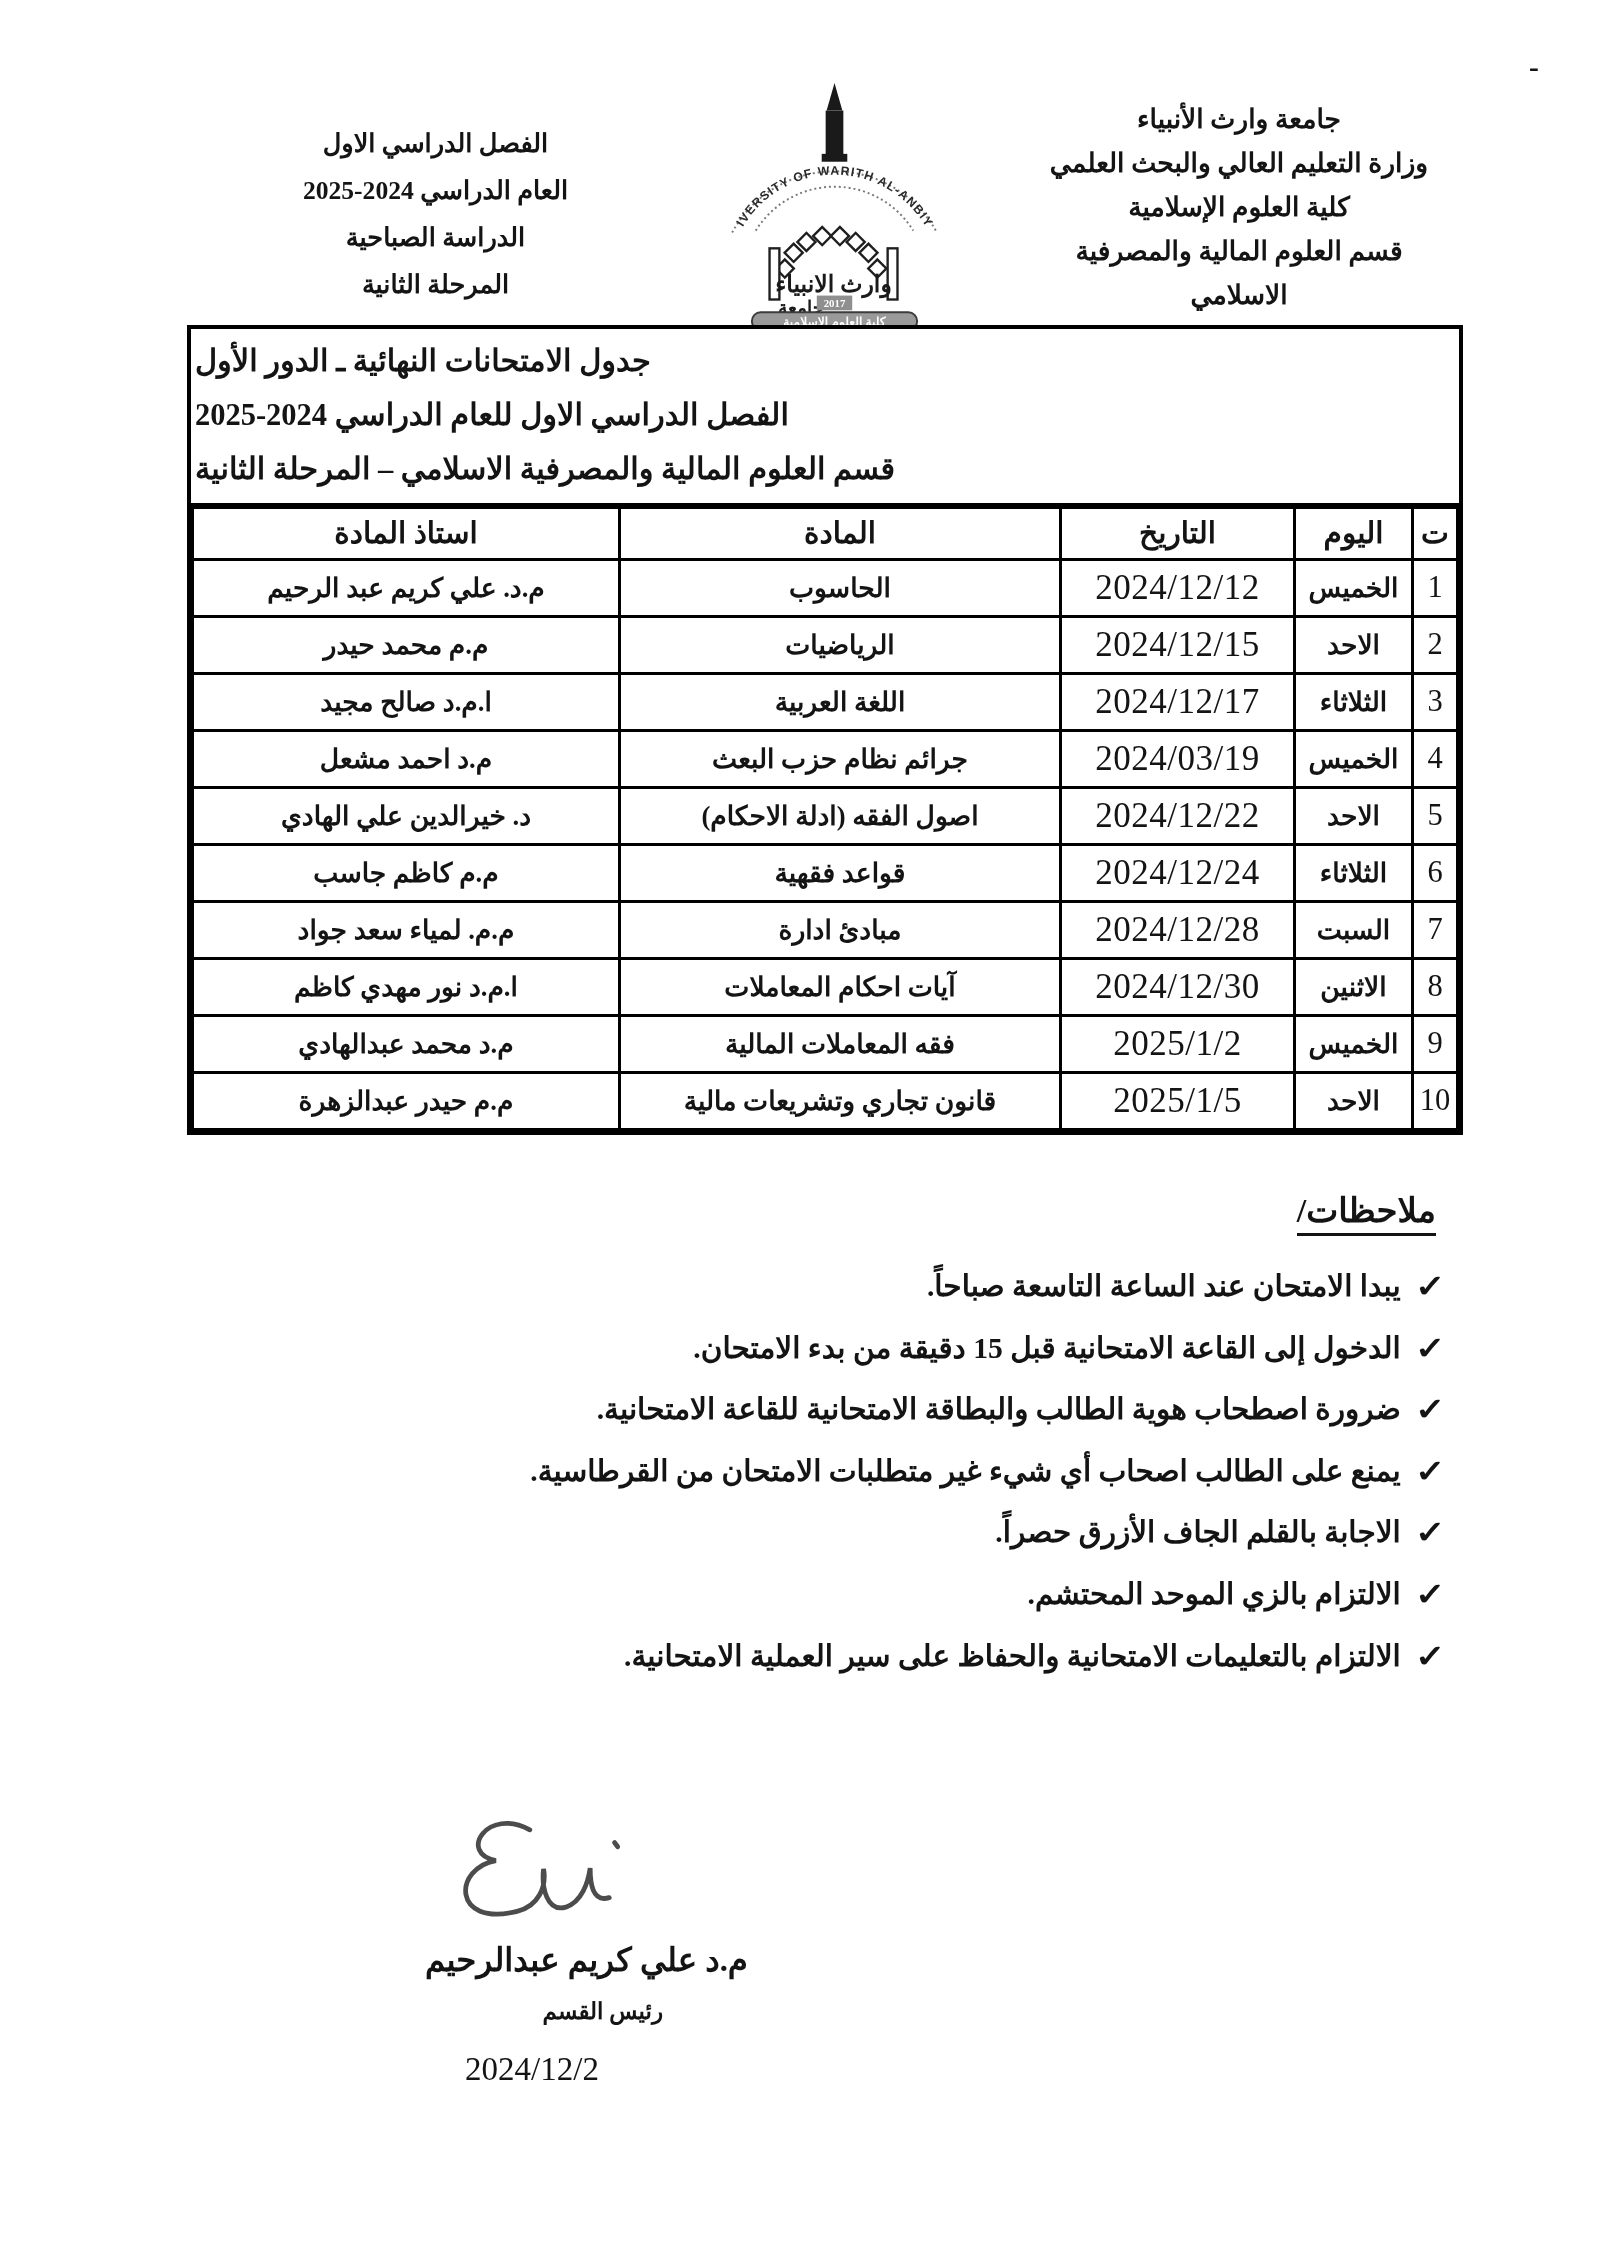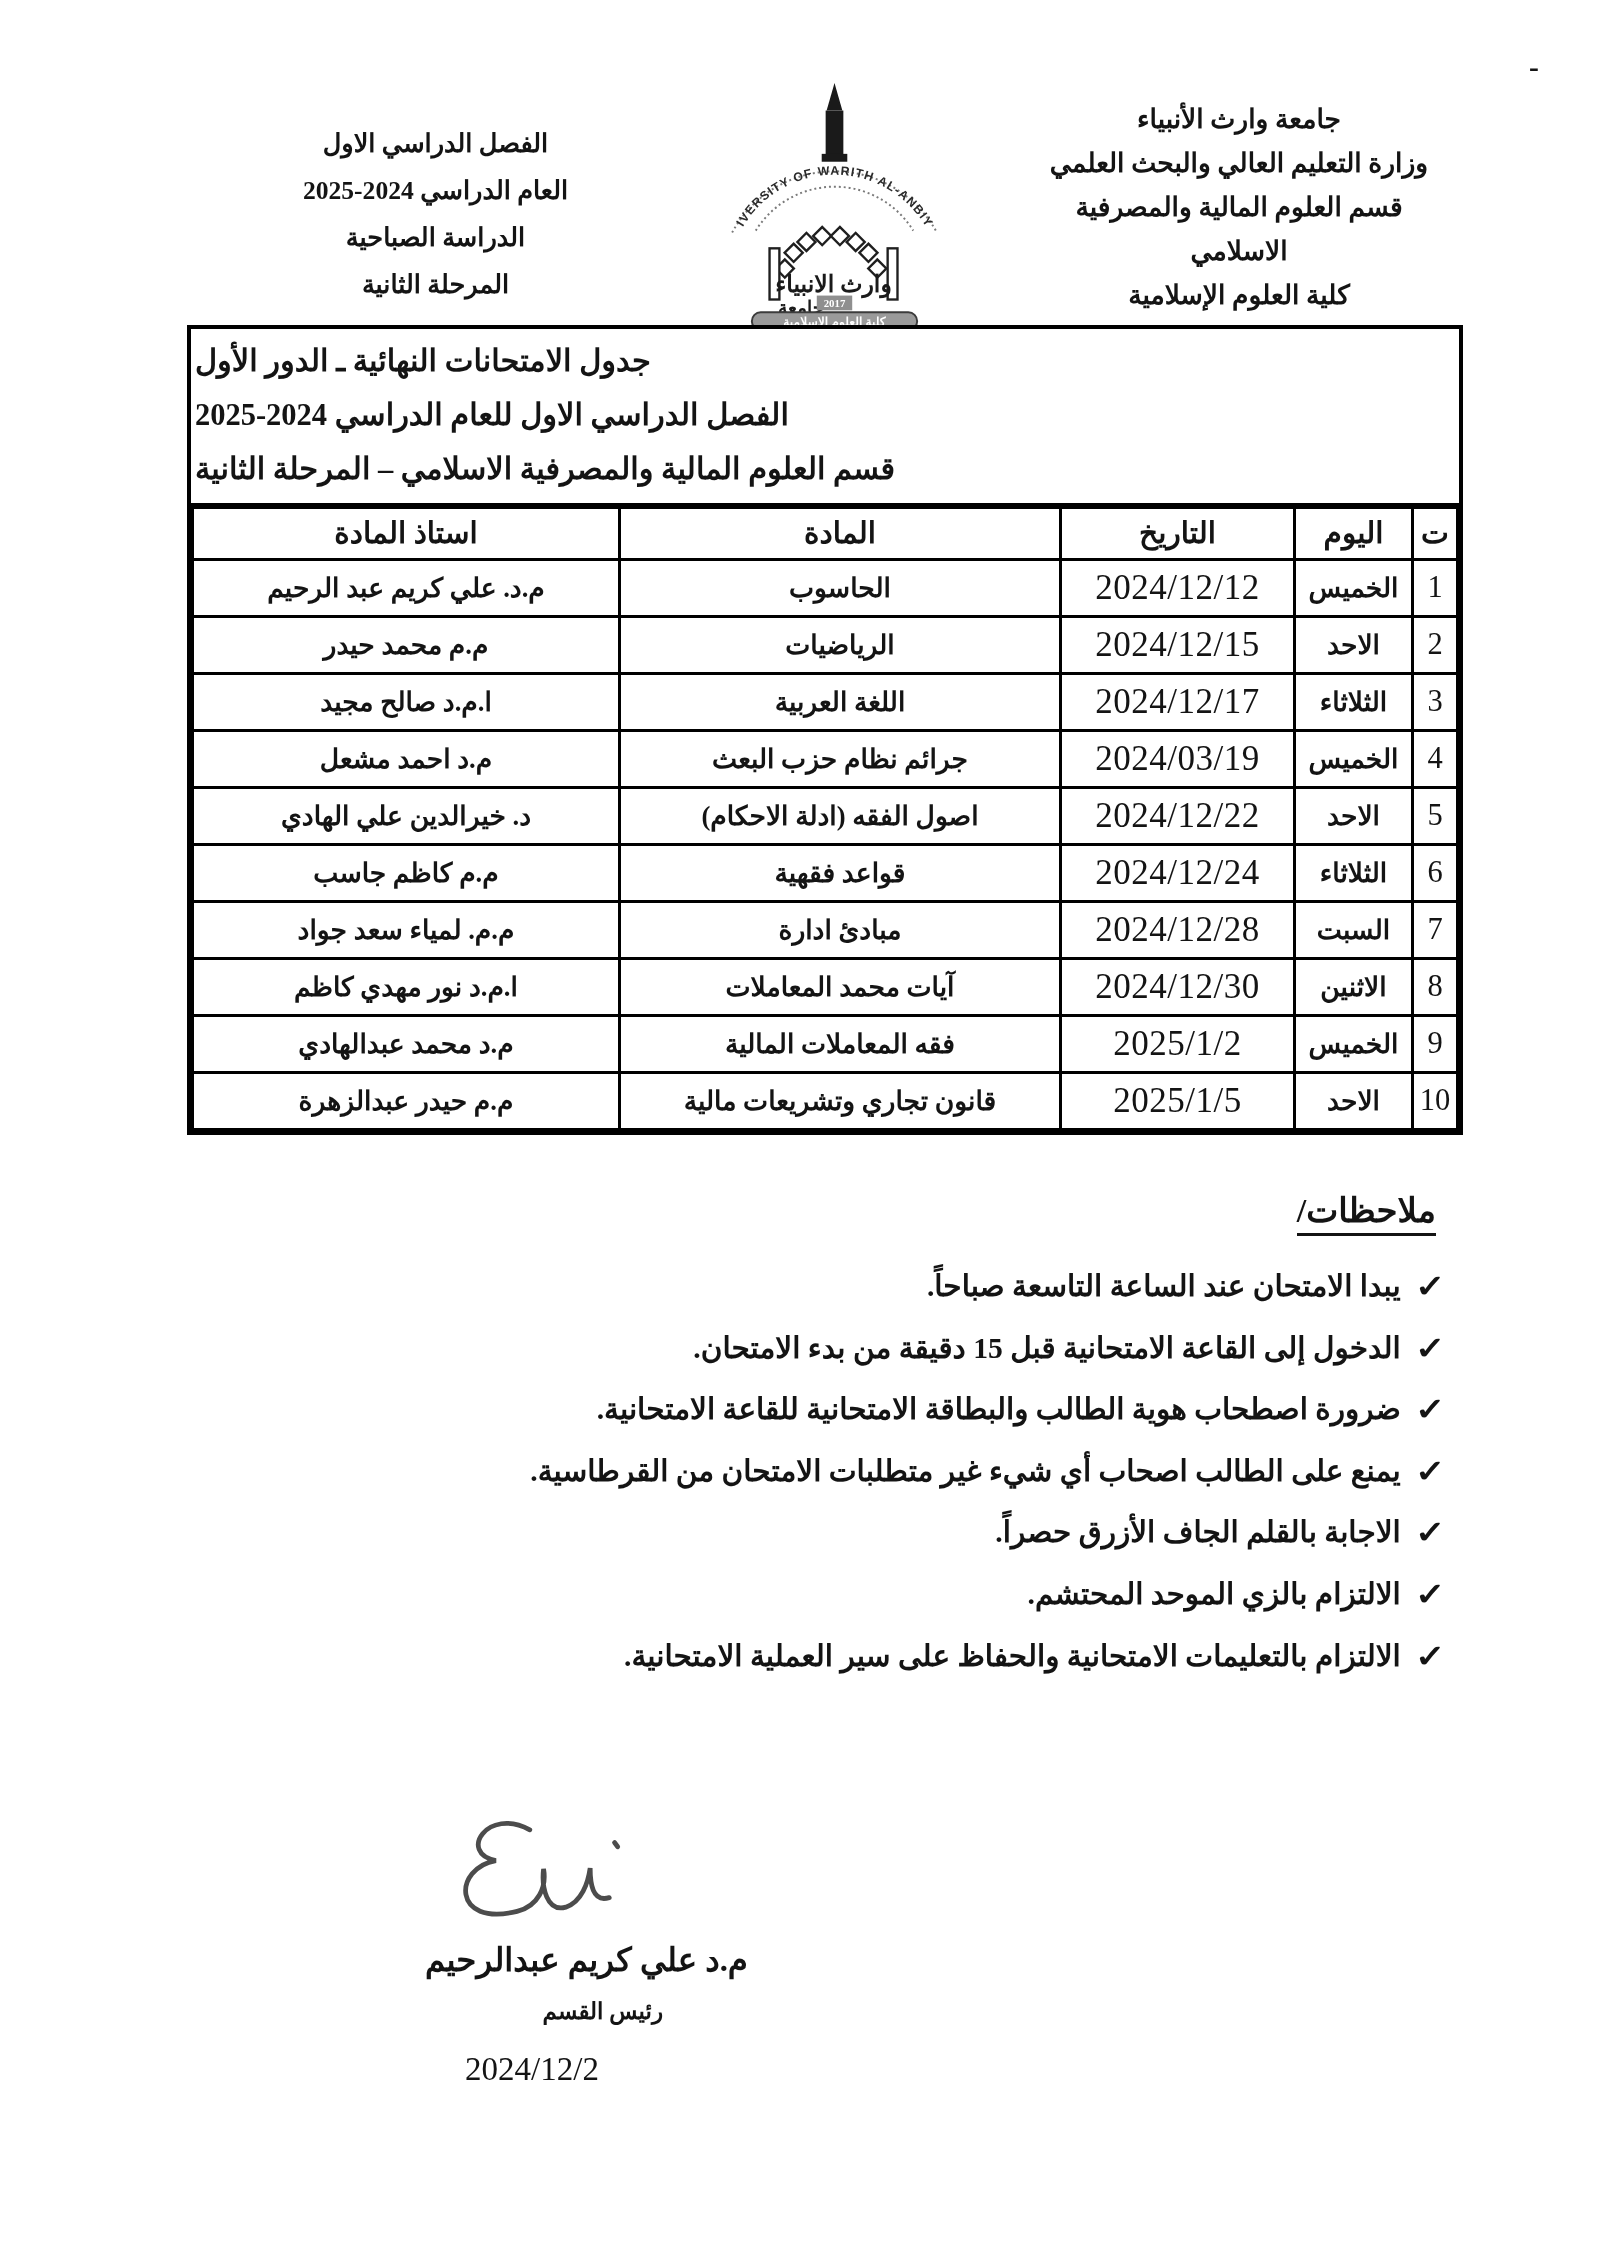--- a/index.html
+++ b/index.html
@@ -116,22 +116,22 @@
     <rect x="96" y="216" width="36" height="15" fill="#8f8f8f"></rect>
     <text x="114" y="228" text-anchor="middle" font-size="11" font-weight="bold" fill="#ffffff">2017</text>
 
     <rect x="30" y="233" width="168" height="18" rx="9" fill="#9a9a9a" stroke="#3c3c3c" stroke-width="2"></rect>
     <text x="114" y="247" text-anchor="middle" font-size="12.5" font-weight="bold" fill="#ffffff" direction="rtl">كلية العلوم الاسلامية</text>
   </svg>
 
   <div class="hdr-right">
     <div>جامعة وارث الأنبياء</div>
     <div>وزارة التعليم العالي والبحث العلمي</div>
+    <div>كلية العلوم الإسلامية</div>
     <div>قسم العلوم المالية والمصرفية الاسلامي</div>
-    <div>كلية العلوم الإسلامية</div>
   </div>
 
   <div class="table-wrap">
     <div class="table-title">
       <div>جدول الامتحانات النهائية ـ الدور الأول</div>
       <div>الفصل الدراسي الاول للعام الدراسي 2024‏-‏2025</div>
       <div>قسم العلوم المالية والمصرفية الاسلامي – المرحلة الثانية</div>
     </div>
     <table class="sched">
       <colgroup>
@@ -197,21 +197,21 @@
           <td class="num">7</td>
           <td class="day">السبت</td>
           <td class="date">2024/12/28</td>
           <td class="subj">مبادئ ادارة</td>
           <td class="inst">م.م. لمياء سعد جواد</td>
         </tr>
         <tr>
           <td class="num">8</td>
           <td class="day">الاثنين</td>
           <td class="date">2024/12/30</td>
-          <td class="subj">آيات محمد المعاملات</td>
+          <td class="subj">آيات احكام المعاملات</td>
           <td class="inst">ا.م.د نور مهدي كاظم</td>
         </tr>
         <tr>
           <td class="num">9</td>
           <td class="day">الخميس</td>
           <td class="date">2025/1/2</td>
           <td class="subj">فقه المعاملات المالية</td>
           <td class="inst">م.د محمد عبدالهادي</td>
         </tr>
         <tr>

